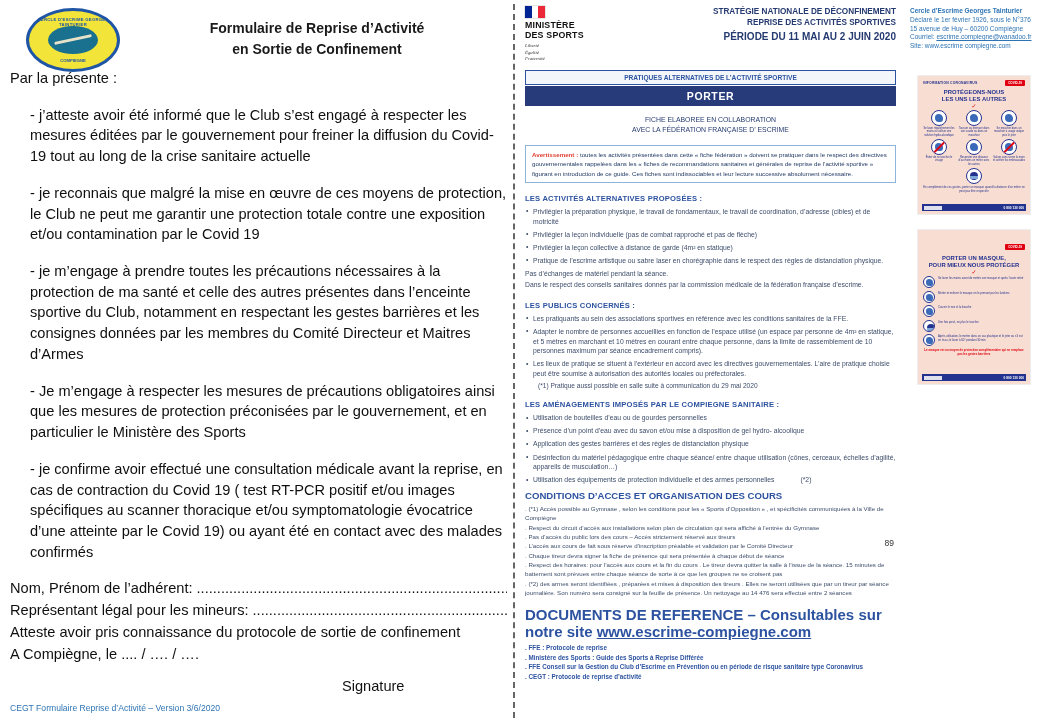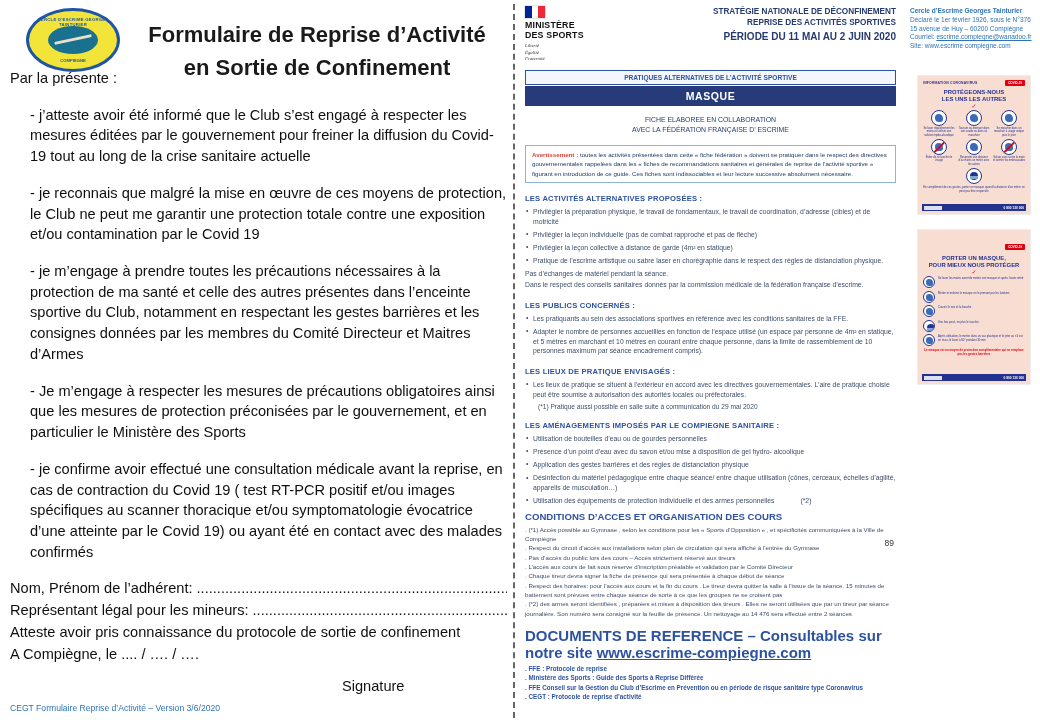--- a/index.html
+++ b/index.html
@@ -13,21 +13,21 @@
               border-radius:50%;position:relative;box-sizing:border-box;}
   .logo-arc-top{position:absolute;top:6px;left:0;width:100%;text-align:center;
                 font-size:4.2px;font-weight:bold;color:#1f55a5;letter-spacing:.3px;}
   .logo-bottom{position:absolute;bottom:6px;left:0;width:100%;text-align:center;
                font-size:4.2px;font-weight:bold;color:#1f55a5;}
   .logo-inner{position:absolute;left:19px;top:15px;width:50px;height:28px;background:#19708f;
               border-radius:50%;overflow:hidden;}
   .logo-inner::after{content:"";position:absolute;left:6px;top:12px;width:38px;height:2.5px;
               background:#e8e2c8;transform:rotate(-12deg);border-radius:2px;}
   .form-title{position:absolute;left:118px;top:12px;width:382px;text-align:center;
-              font-size:22px;font-weight:bold;color:#1a1a1a;line-height:1.5;}
+              font-size:14px;font-weight:bold;color:#1a1a1a;line-height:1.5;}
   .form-body{position:absolute;left:2px;top:62px;width:497px;font-size:14.6px;
              color:#0f0f0f;line-height:1.42;}
   .intro{margin:0 0 16px 0;}
   .clause{margin:0 0 16px 0;padding-left:20px;}
   .fields{margin-top:10px;}
   .field-line{white-space:nowrap;overflow:hidden;line-height:1.5;}
   .signature{margin-top:10px;padding-left:332px;font-size:14.6px;color:#111;}
   .form-footer{position:absolute;left:2px;bottom:3px;font-size:8.6px;color:#2e74b5;}
 
   
@@ -167,21 +167,21 @@
         </div>
       </div>
       <div class="strat">
         <div>STRATÉGIE NATIONALE DE DÉCONFINEMENT</div>
         <div>REPRISE DES ACTIVITÉS SPORTIVES</div>
         <div class="periode">PÉRIODE DU 11 MAI AU 2 JUIN 2020</div>
       </div>
     </div>
 
     <div class="bar1">PRATIQUES ALTERNATIVES DE L’ACTIVITÉ SPORTIVE</div>
-    <div class="bar2">MASQUE</div>
+    <div class="bar2">PORTER</div>
 
     <div class="collab">
       <div>FICHE ELABOREE EN COLLABORATION</div>
       <div>AVEC LA FÉDÉRATION FRANÇAISE D’ ESCRIME</div>
     </div>
 
     <div class="warnbox">
       <span class="wlabel">Avertissement :</span><span> toutes les activités présentées dans cette « fiche fédération » doivent se pratiquer dans le respect des directives gouvernementales rappelées dans les « fiches de recommandations sanitaires et générales de reprise de l’activité sportive » figurant en introduction de ce guide. Ces fiches sont indissociables et leur lecture successive absolument nécessaire.</span>
     </div>
 
@@ -190,21 +190,20 @@
     <div class="bullet">Privilégier la leçon individuelle (pas de combat rapproché et pas de flèche)</div>
     <div class="bullet">Privilégier la leçon collective à distance de garde (4m² en statique)</div>
     <div class="bullet">Pratique de l’escrime artistique ou sabre laser en chorégraphie dans le respect des règles de distanciation physique.</div>
     <div class="plain">Pas d’échanges de matériel pendant la séance.</div>
     <div class="plain">Dans le respect des conseils sanitaires donnés par la commission médicale de la fédération française d’escrime.</div>
 
     <div class="sec-h">LES PUBLICS CONCERNÉS :</div>
     <div class="bullet">Les pratiquants au sein des associations sportives en référence avec les conditions sanitaires de la FFE.</div>
     <div class="bullet">Adapter le nombre de personnes accueillies en fonction de l’espace utilisé (un espace par personne de 4m² en statique, et 5 mètres en marchant et 10 mètres en courant entre chaque personne, dans la limite de rassemblement de 10 personnes maximum par séance encadrement compris).</div>
 
-    <div class="sec-h">LES LIEUX DE PRATIQUE ENVISAGÉS :</div>
     <div class="bullet">Les lieux de pratique se situent à l’extérieur en accord avec les directives gouvernementales. L’aire de pratique choisie peut être soumise à autorisation des autorités locales ou préfectorales.</div>
     <div class="note">(*1) Pratique aussi possible en salle suite à communication du 29 mai 2020</div>
 
     <div class="sec-h">LES AMÉNAGEMENTS IMPOSÉS PAR LE COMPIEGNE SANITAIRE :</div>
     <div class="bullet">Utilisation de bouteilles d’eau ou de gourdes personnelles</div>
     <div class="bullet">Présence d’un point d’eau avec du savon et/ou mise à disposition de gel hydro- alcoolique</div>
     <div class="bullet">Application des gestes barrières et des règles de distanciation physique</div>
     <div class="bullet">Désinfection du matériel pédagogique entre chaque séance/ entre chaque utilisation (cônes, cerceaux, échelles d’agilité, appareils de musculation…)</div>
     <div class="bullet">
       <span>Utilisation des équipements de protection individuelle et des armes personnelles</span><span class="star2">(*2)</span>

